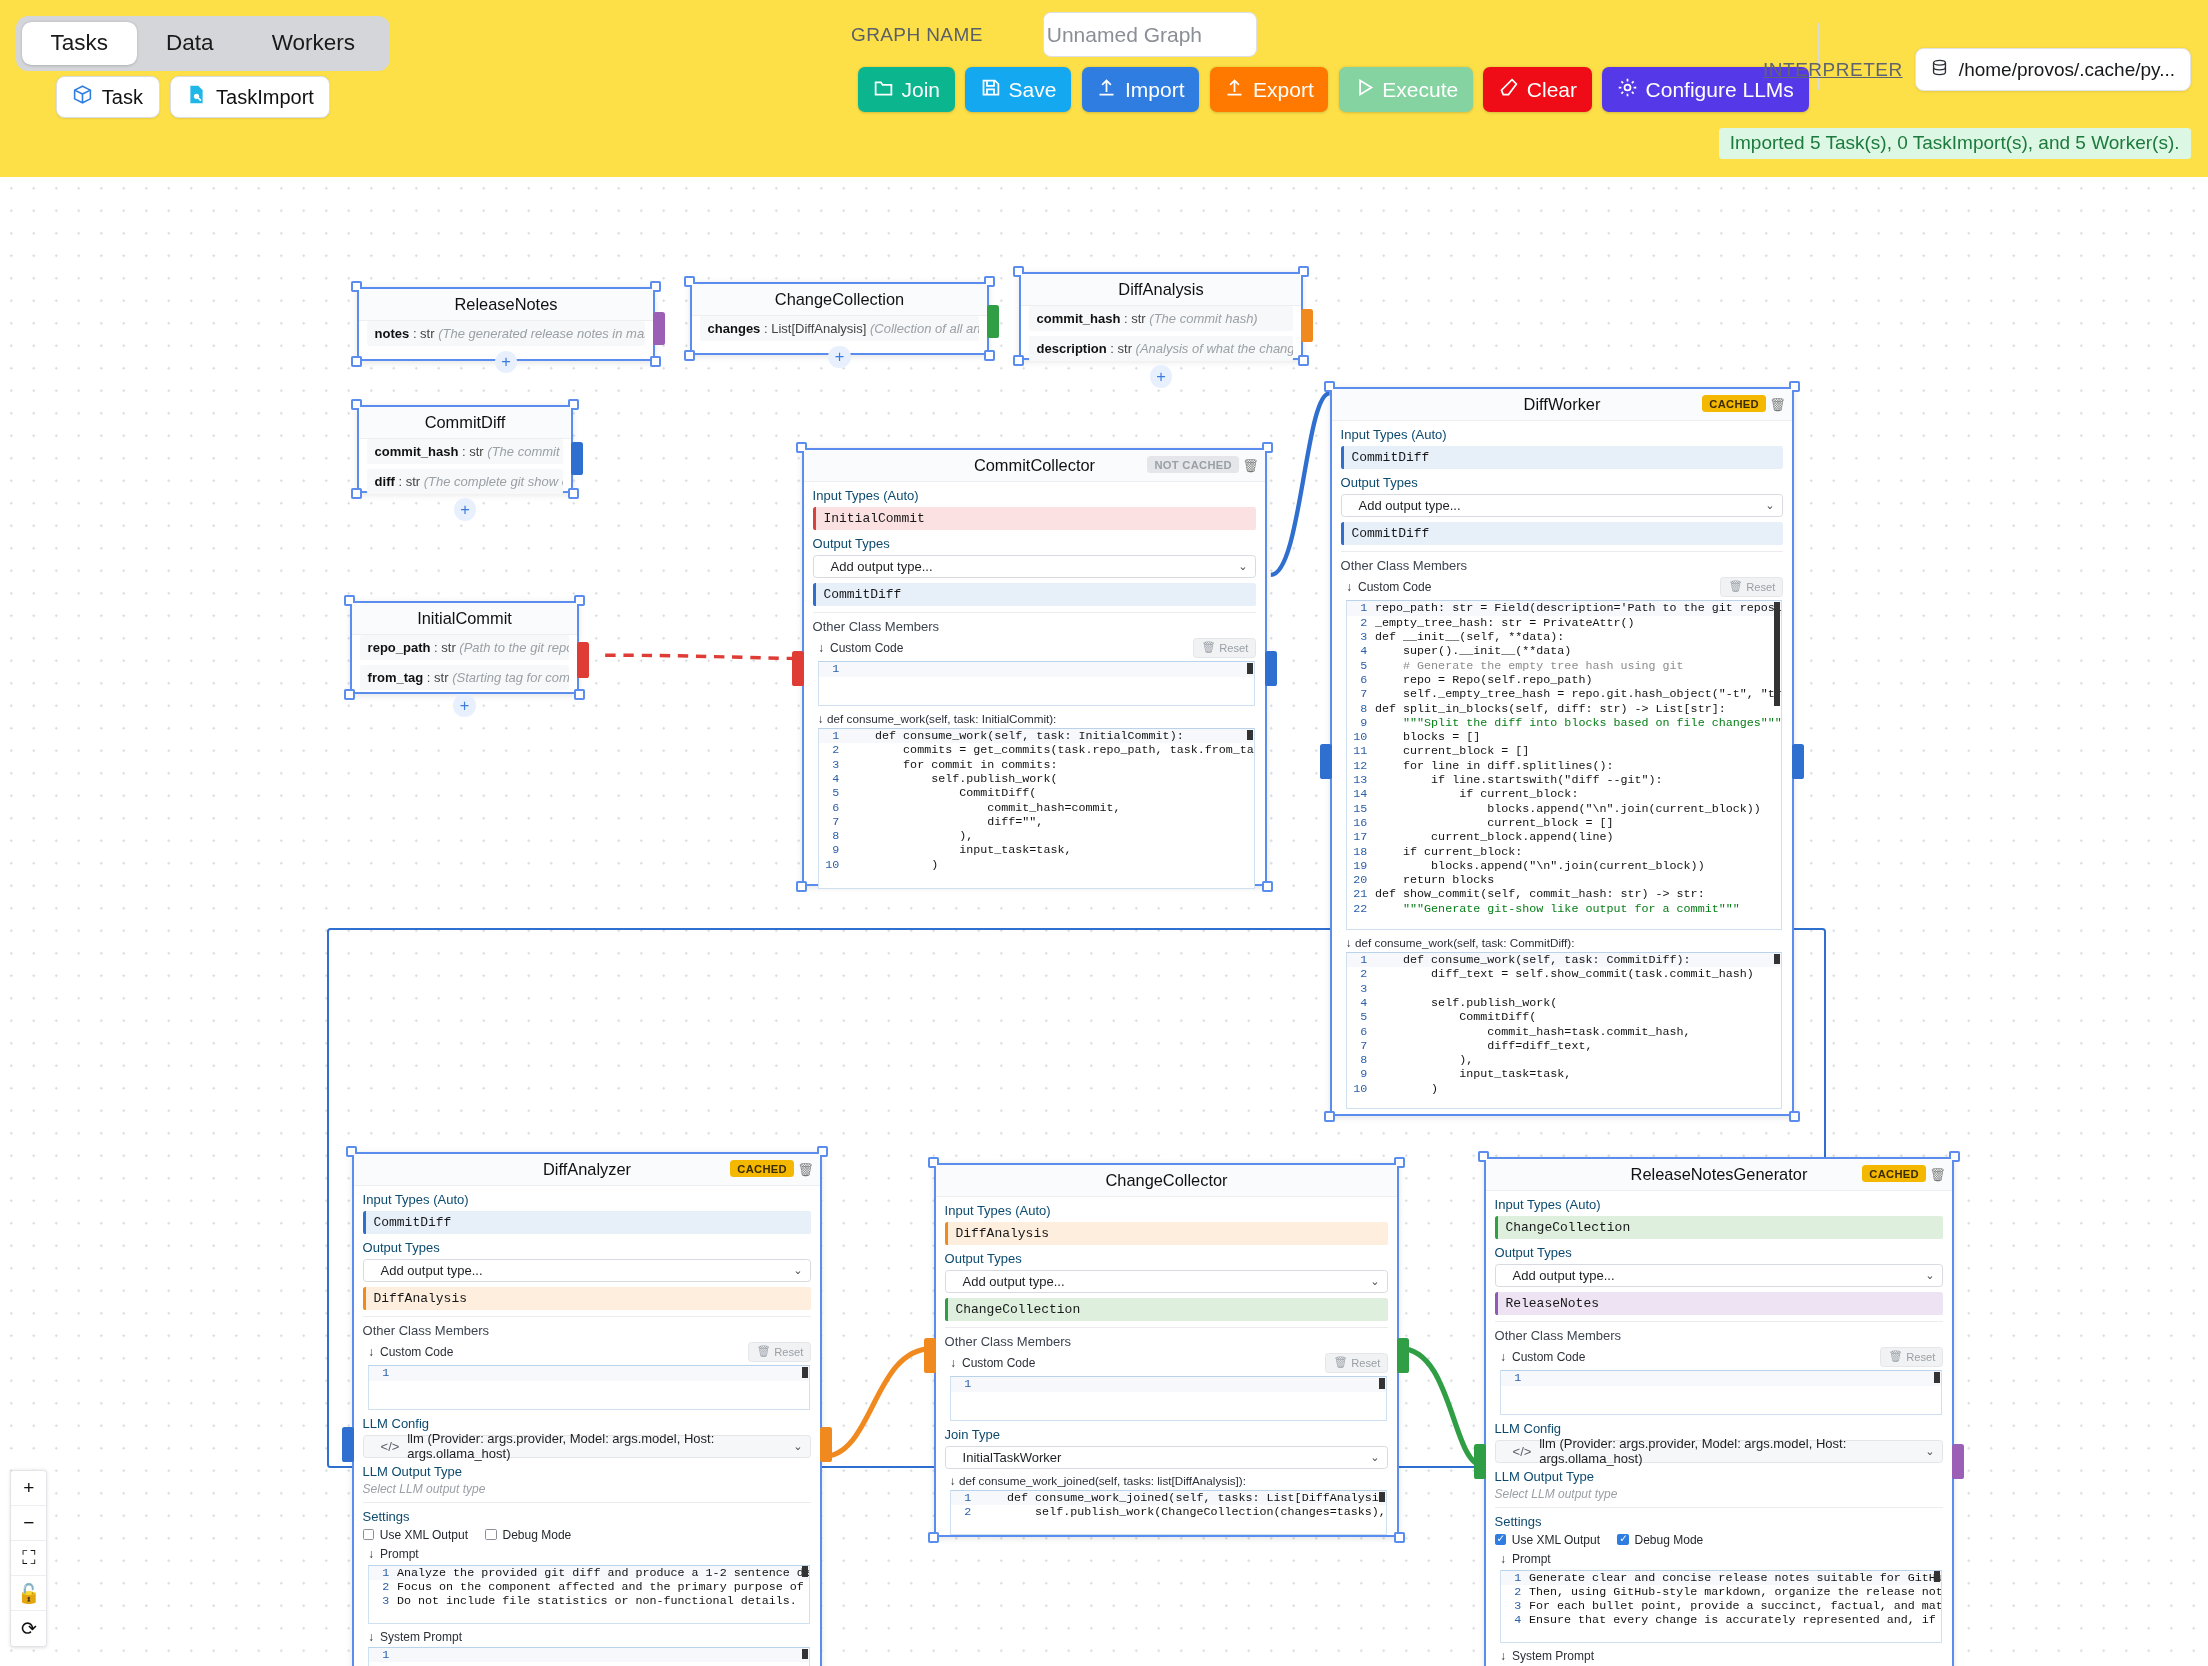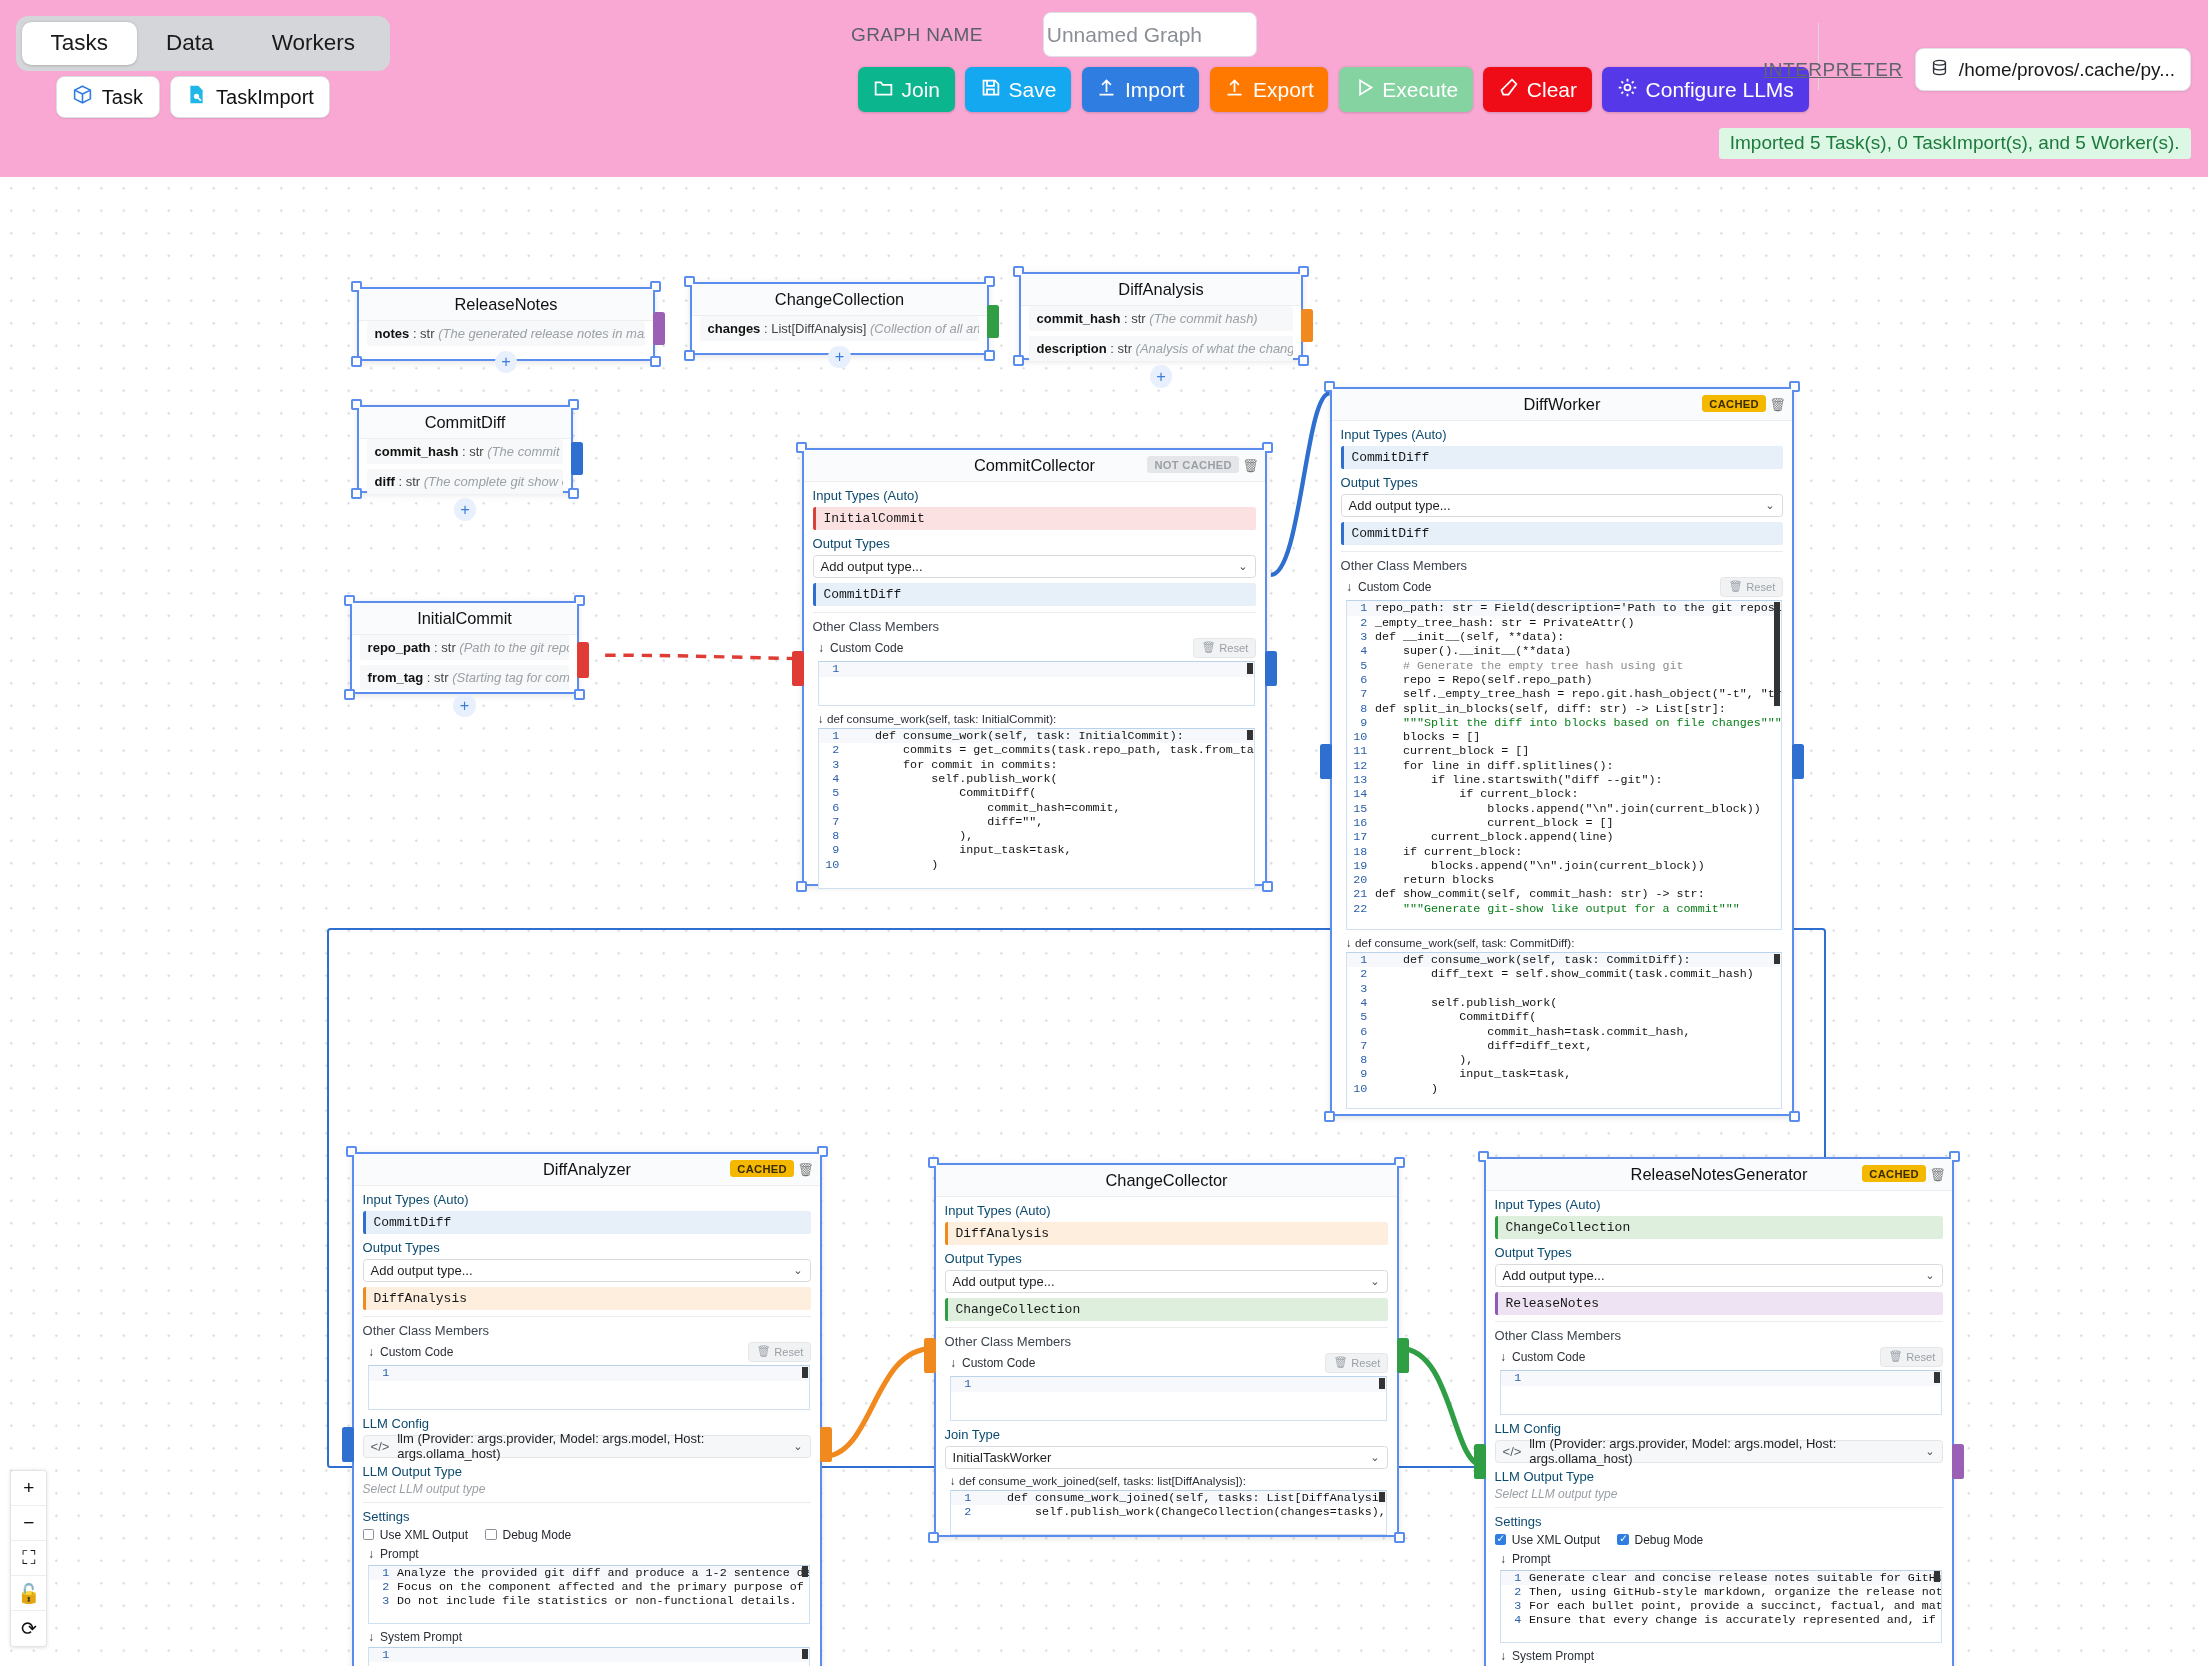--- a/index.html
+++ b/index.html
@@ -8,21 +8,21 @@
     width: 2208px; height: 1666px;
     font-family: "Liberation Sans", sans-serif;
     background: #ffffff;
     overflow: hidden;
     position: relative;
   }
 
   
   #header {
     position:absolute; left:0; top:0; width:2208px; height:225px;
-    background:#f9a8d4; border-bottom:0.9px solid #e2e4e8;
+    background:#fde047; border-bottom:0.9px solid #e2e4e8;
   }
   .tabs-wrap {
     position:absolute; left:15.6px; top:15.6px;
     background:#d4d6d9; border-radius:12px; padding:6px;
     display:flex; gap:0;
   }
   .tab {
     padding:8.6px 29px; border-radius:9.5px; font-size:22.5px; color:#1a1a1a;
     cursor:pointer; background:transparent; border:none;
     font-family:"Liberation Sans", sans-serif;
@@ -120,21 +120,21 @@
     margin:0 8.6px 4.3px 8.6px; border-radius:2.6px; padding:4.3px 7.8px; font-size:13px;
     font-family:"Liberation Mono", monospace; color:#17181a; border-left:3.5px solid #888;
   }
   .tp-blue   { background:#e7eff9; border-left-color:#2f6fd0; }
   .tp-red    { background:#fbe1e1; border-left-color:#d6433b; }
   .tp-orange { background:#fdeedd; border-left-color:#f08a1e; }
   .tp-green  { background:#deefdd; border-left-color:#2f9e44; }
   .tp-purple { background:#eee3f2; border-left-color:#8f5bb5; }
   .sel {
     margin:0 8.6px 5.2px 8.6px; height:23px; border:0.9px solid #d7dade; border-radius:3.5px;
-    background:#fff; display:flex; align-items:center; padding:0 7px; font-size:13px;
+    background:#fff; display:flex; align-items:center; padding:0 17px; font-size:13px;
     color:#1d1f22; position:relative; cursor:pointer;
   }
   .sel.plain { background:#f6f7f8; border-color:#e3e5e8; }
   .sel .chev { position:absolute; right:7.8px; font-size:11.2px; color:#444; }
   .hr { height:0.9px; background:#ececee; margin:6px 8.6px; }
   .ocm { font-size:13px; color:#3d4550; margin:3.5px 8.6px 3.5px 8.6px; }
   .collapse-row {
     display:flex; align-items:center; justify-content:space-between;
     margin:0 8.6px 3.5px 14px; font-size:12px; color:#2b3038;
   }

